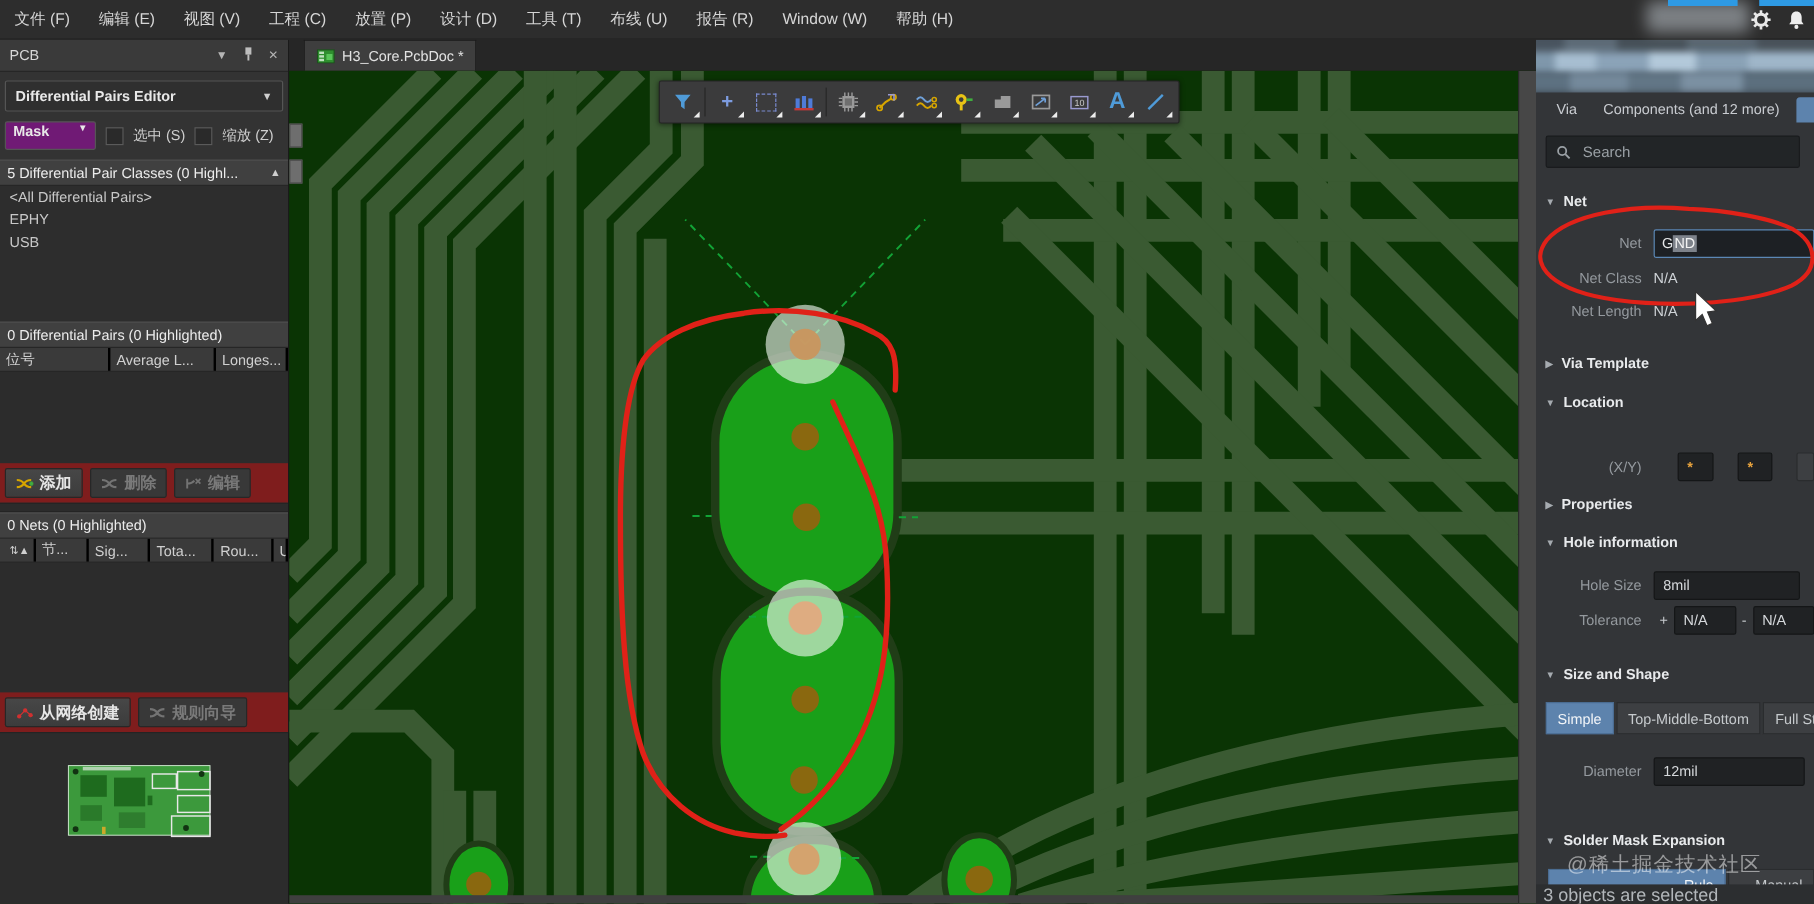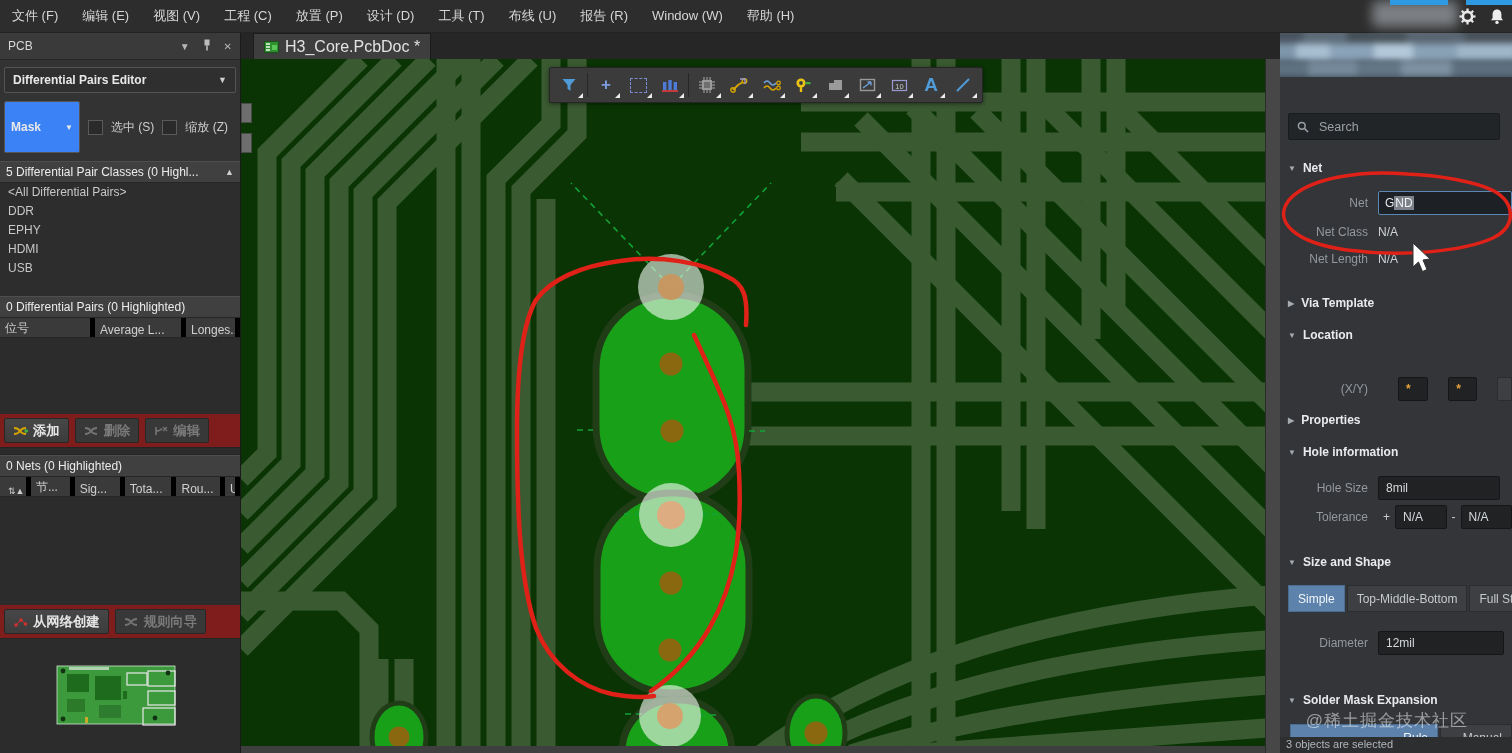--- a/index.html
+++ b/index.html
@@ -31,46 +31,46 @@
   .dropdown{height:24px;background:#2f2f2f;border:1px solid #555;border-radius:2px;
             display:flex;align-items:center;padding:0 8px;color:#e8e8e8;font-weight:bold}
   .dropdown .arr{margin-left:auto;font-size:9px;color:#cfcfcf}
   .lp-btnrow{display:flex;gap:5px;padding:2px 4px 6px}
   .lp-btn{height:25px;background:linear-gradient(#474747,#3c3c3c);border:1px solid #272727;
           border-radius:2px;display:flex;align-items:center;gap:5px;padding:0 8px;
           color:#e6e6e6;font-weight:bold;white-space:nowrap;cursor:pointer}
   .lp-btn.small{padding:0 6px}
   .lp-btn.disabled{color:#7a7a7a;background:#383838;cursor:default}
   .lp-maskrow{display:flex;align-items:center;gap:8px;padding:2px 4px 8px}
-  .mini-dd{width:62px;height:22px;background:#3b82f6;border:1px solid #555;border-radius:2px;
-           display:flex;align-items:center;padding:14px 6px;color:#e8e8e8;font-weight:bold}
+  .mini-dd{width:62px;height:22px;background:#701a75;border:1px solid #555;border-radius:2px;
+           display:flex;padding:0 6px;color:#e8e8e8;font-weight:bold}
   .mini-dd .arr{margin-left:auto;font-size:8px}
   .chk{width:13px;height:13px;background:#2a2a2a;border:1px solid #5a5a5a;flex:none;cursor:pointer}
   .chklabel{color:#cfcfcf}
   .lp-secheader{height:20px;background:#404040;border-top:1px solid #4e4e4e;border-bottom:1px solid #262626;
                 display:flex;align-items:center;padding:0 6px;color:#ececec;font-weight:normal;white-space:nowrap;overflow:hidden}
   .lp-secheader .arr{margin-left:auto;font-size:9px;color:#cfcfcf}
   .lp-list{background:#2d2d2d;overflow:hidden}
   .lp-item{height:19px;line-height:19px;padding:0 8px;color:#c8c8c8;white-space:nowrap;cursor:pointer}
   .lp-cols{display:flex;background:#3a3a3a;border-bottom:1px solid #262626;height:19px}
-  .lp-col{border-right:5px solid #000000;display:flex;align-items:flex-end;padding:0 5px;
+  .lp-col{border-right:2px solid #000000;display:flex;align-items:center;padding:0 5px;
           color:#d0d0d0;white-space:nowrap;overflow:hidden}
   .lp-col .sort{color:#cfcfcf;font-size:9px;margin-left:3px}
   .lp-empty{background:#2c2c2c}
   .lp-rowbtns{display:flex;gap:6px;padding:4px;background:#7f1d1d}
   .lp-gap{height:6px;background:#2b2b2b;border-top:1px solid #242424;border-bottom:1px solid #242424}
   .lp-thumb{flex:1;background:#2c2c2c;border-top:1px solid #242424;display:flex;
             justify-content:center;align-items:flex-start;padding-top:22px}
 
   
   .main{flex:1;display:flex;flex-direction:column;min-width:0;position:relative}
   .tabbar{height:26px;background:#262626;display:flex;align-items:flex-end}
   .doc-tab{height:25px;background:#3e3e3e;border:1px solid #1c1c1c;border-bottom:none;
            display:flex;align-items:center;gap:6px;padding:0 10px;margin-left:12px;
-           color:#e2e2e2;font-size:16px;cursor:pointer}
+           color:#e2e2e2;font-size:12px;cursor:pointer}
   .canvas{flex:1;position:relative;background:#0a3404;overflow:hidden}
   .board{position:absolute;left:0;top:0}
   .fl-toolbar{position:absolute;left:308px;top:8px;height:34px;background:#3b3b3c;
               border:1px solid #252525;border-radius:2px;display:flex;align-items:center;
               padding:0 3px;box-shadow:0 1px 4px rgba(0,0,0,.45);z-index:10}
   .tool{width:32px;height:30px;position:relative;display:flex;align-items:center;
         justify-content:center;cursor:pointer}
   .tool::after{content:"";position:absolute;right:2px;bottom:2px;
                border-left:5px solid transparent;border-bottom:5px solid #ededed}
   .tool-sep{width:1px;height:24px;background:#272727;margin:0 2px}
@@ -109,21 +109,21 @@
           color:#d6d9dc;display:flex;align-items:center;padding:0 7px}
   .netfield{flex:1;height:22px;background:#1d2controls024;background:#1d2024;border:1.5px solid #5b87b5;
             border-radius:2px;display:flex;align-items:center;padding:0 6px;color:#e6e8ea}
   .selhl{background:#7d828a;color:#f2f2f2;padding:0 1px}
   .star{color:#e8a33d;font-weight:bold}
   .segrow{position:absolute;left:8px;right:0;display:flex;gap:2px;overflow:hidden}
   .seg{height:25px;background:#3d3f42;border:1px solid #2a2c2e;display:flex;align-items:center;
        justify-content:flex-end;padding:0 9px;color:#c6cacd;white-space:nowrap;cursor:pointer}
   .seg.sel{background:#5d83ad;color:#f2f5f8;border-color:#4a6c91}
   .pstatus{position:absolute;left:0;right:0;bottom:0;height:15px;background:#2c2e30;
-           color:#b2b6ba;font-size:11px;padding:1px 6px;white-space:nowrap;overflow:hidden}
+           color:#b2b6ba;font-size:15px;padding:1px 6px;white-space:nowrap;overflow:hidden}
   .lockfrag{width:13px;height:22px;background:#3d3f42;border:1px solid #2a2c2e;border-radius:2px;flex:none}
 
   .wm{position:absolute;right:44px;bottom:22px;color:rgba(255,255,255,.5);font-size:17px;
       letter-spacing:1px;z-index:55;pointer-events:none;white-space:nowrap}
   .overlay{position:absolute;left:0;top:0;z-index:60;pointer-events:none}
 </style>
 </head>
 <body>
 
 <div class="menubar">
@@ -200,23 +200,21 @@
       <span class="chk"></span>
       <span class="chklabel">缩放 (Z)</span>
     </div>
 
     <div class="lp-secheader">
       <span>5 Differential Pair Classes (0 Highl...</span>
       <span class="arr">▲</span>
     </div>
     <div class="lp-list" style="height:113px">
       <div class="lp-item">&lt;All Differential Pairs&gt;</div>
-      <div class="lp-item">DDR</div>
       <div class="lp-item">EPHY</div>
-      <div class="lp-item">HDMI</div>
       <div class="lp-item">USB</div>
     </div>
 
     <div class="lp-secheader">
       <span>0 Differential Pairs (0 Highlighted)</span>
     </div>
     <div class="lp-cols">
       <div class="lp-col" style="width:80px">
           <span>位号</span>
         </div>
@@ -528,20 +526,25 @@
     </div>
   </div>
 
   <div class="rp">
     <div class="blurzone">
       <div class="bz bz1"></div>
         <div class="bz bz2"></div>
         <div class="bz bz3"></div>
     </div>
 
+    <div class="ptabs">
+      <span class="ptab">Via</span>
+      <span class="ptab">Components (and 12 more)</span>
+      <span class="ptab-frag"></span>
+    </div>
 
     <div class="searchbox">
       <svg width="12" height="12" viewBox="0 0 12 12">
         <circle cx="4.8" cy="4.8" r="3.4" fill="none" stroke="#9aa0a5" stroke-width="1.5"></circle>
         <line x1="7.4" y1="7.4" x2="11" y2="11" stroke="#9aa0a5" stroke-width="1.6"></line>
         </svg>
       <input type="text" placeholder="Search" style="">
     </div>
 
     <div class="sect" style="top:128px">

